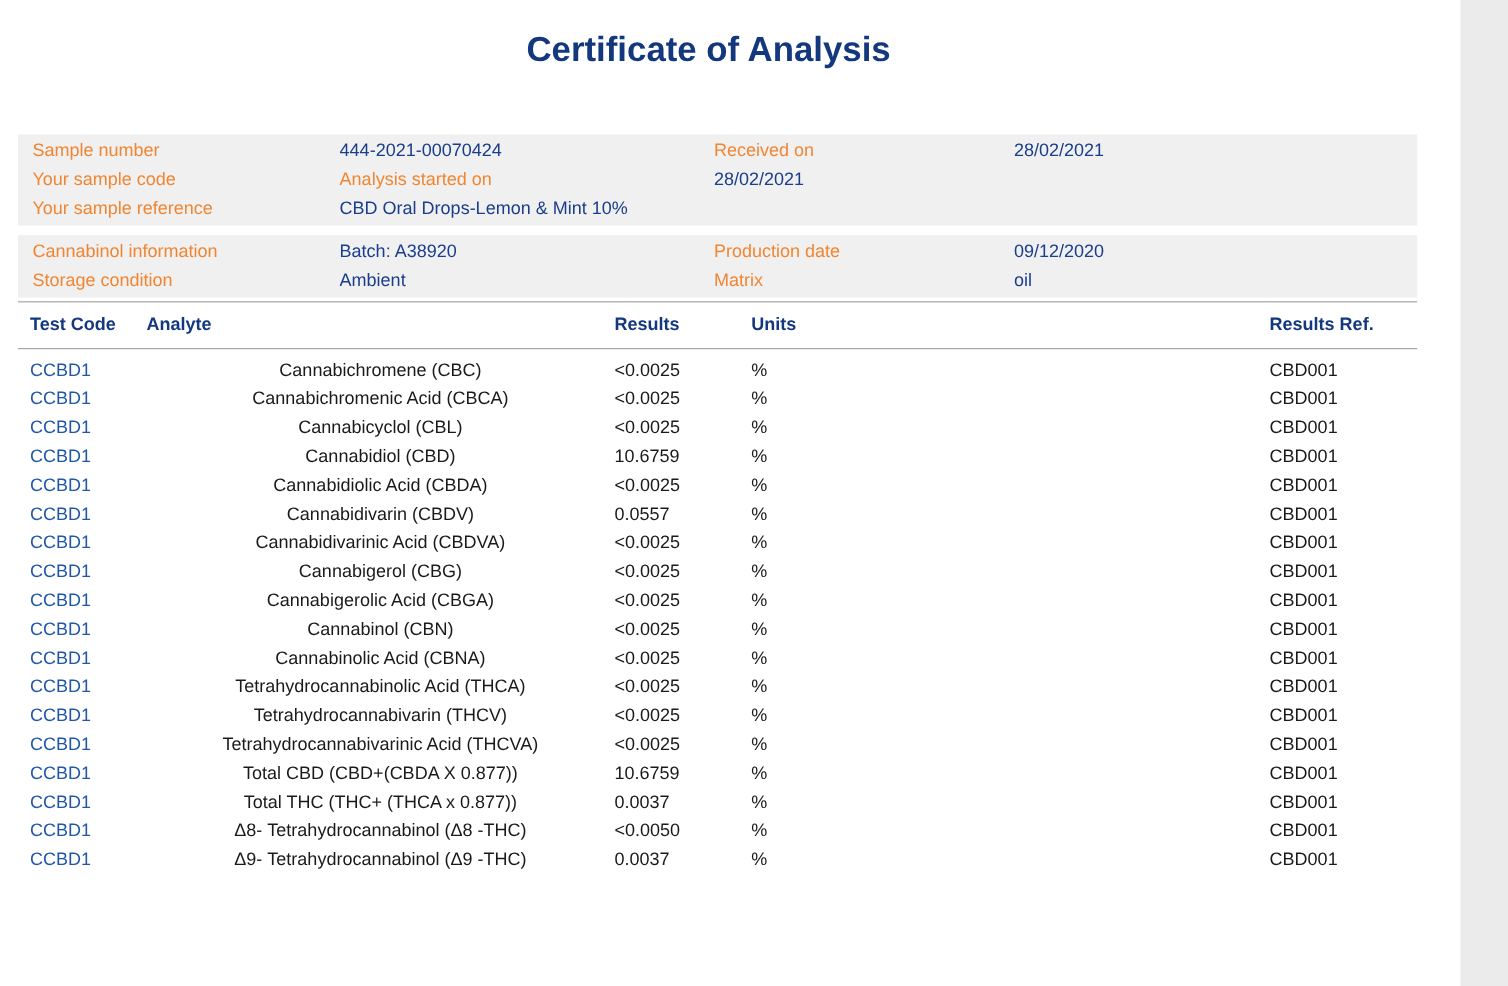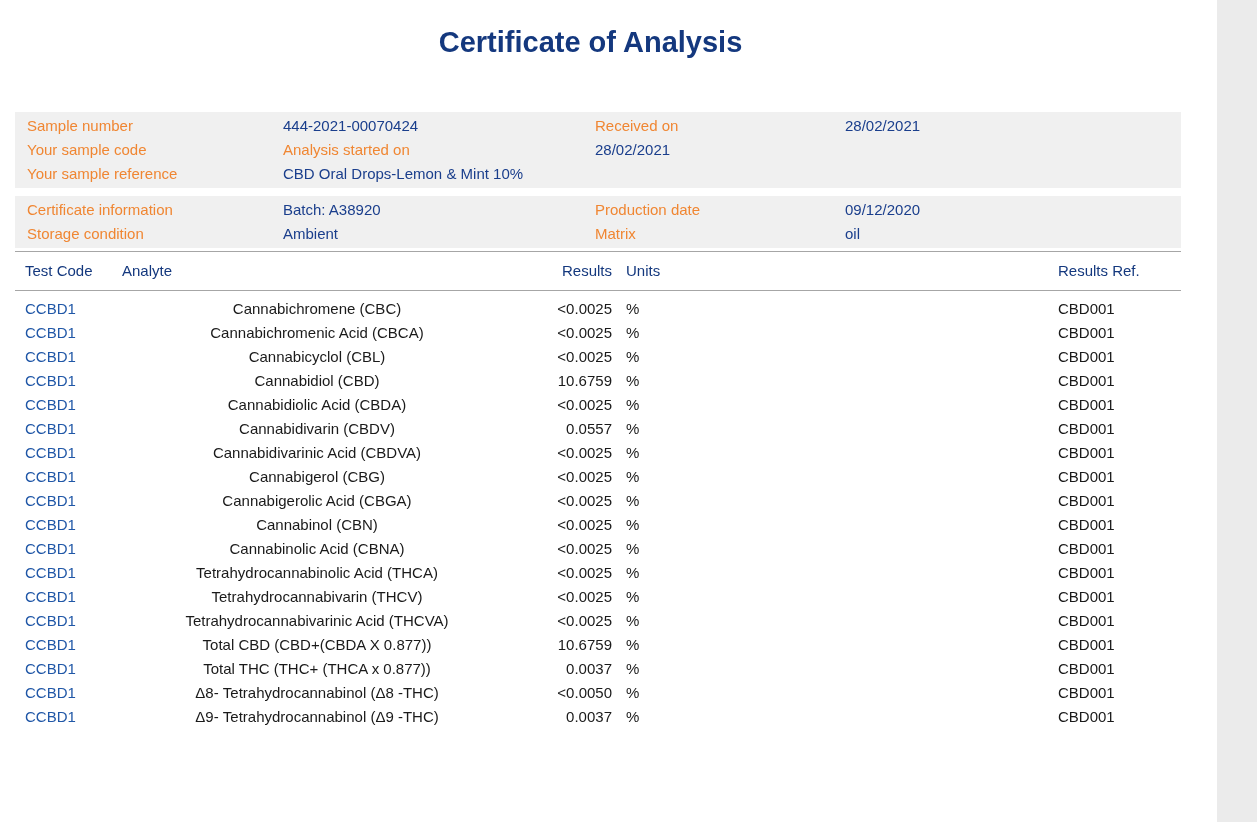--- a/index.html
+++ b/index.html
@@ -58,26 +58,26 @@
   }
   .tgrid {
     display: grid;
     grid-template-columns: 97px 390px 100px 60px 1fr 113px;
     padding: 0 10px;
   }
   .thead {
     border-top: 1px solid #a6a6a6;
     border-bottom: 1px solid #a6a6a6;
     line-height: 38px;
-    font-weight: normal;
+    font-weight: bold;
     color: #14387e;
   }
   .tbody { padding-top: 6px; }
   .trow { line-height: 24px; }
-  .cell-results { text-align: right; }
+  .cell-results { }
   .cell-units { padding-left: 14px; }
   .cell-testcode { color: #2057a7; }
   .cell-analyte { white-space: nowrap; overflow: hidden; text-align: center; }
 </style>
 </head>
 <body>
 
 <div class="page">
 
   <div class="title">Certificate of Analysis</div>
@@ -101,21 +101,21 @@
     <span class="info-label">Your sample reference</span>
     <span class="info-value">CBD Oral Drops-Lemon &amp; Mint 10%</span>
     <span class="info-label"></span>
     <span class="info-value"></span>
   </div>
 </div>
 
   <div class="info-box second">
 
   <div class="info-row">
-    <span class="info-label">Certificate information</span>
+    <span class="info-label">Cannabinol information</span>
     <span class="info-value">Batch: A38920</span>
     <span class="info-label">Production date</span>
     <span class="info-value">09/12/2020</span>
   </div>
 
   <div class="info-row">
     <span class="info-label">Storage condition</span>
     <span class="info-value">Ambient</span>
     <span class="info-label">Matrix</span>
     <span class="info-value">oil</span>

